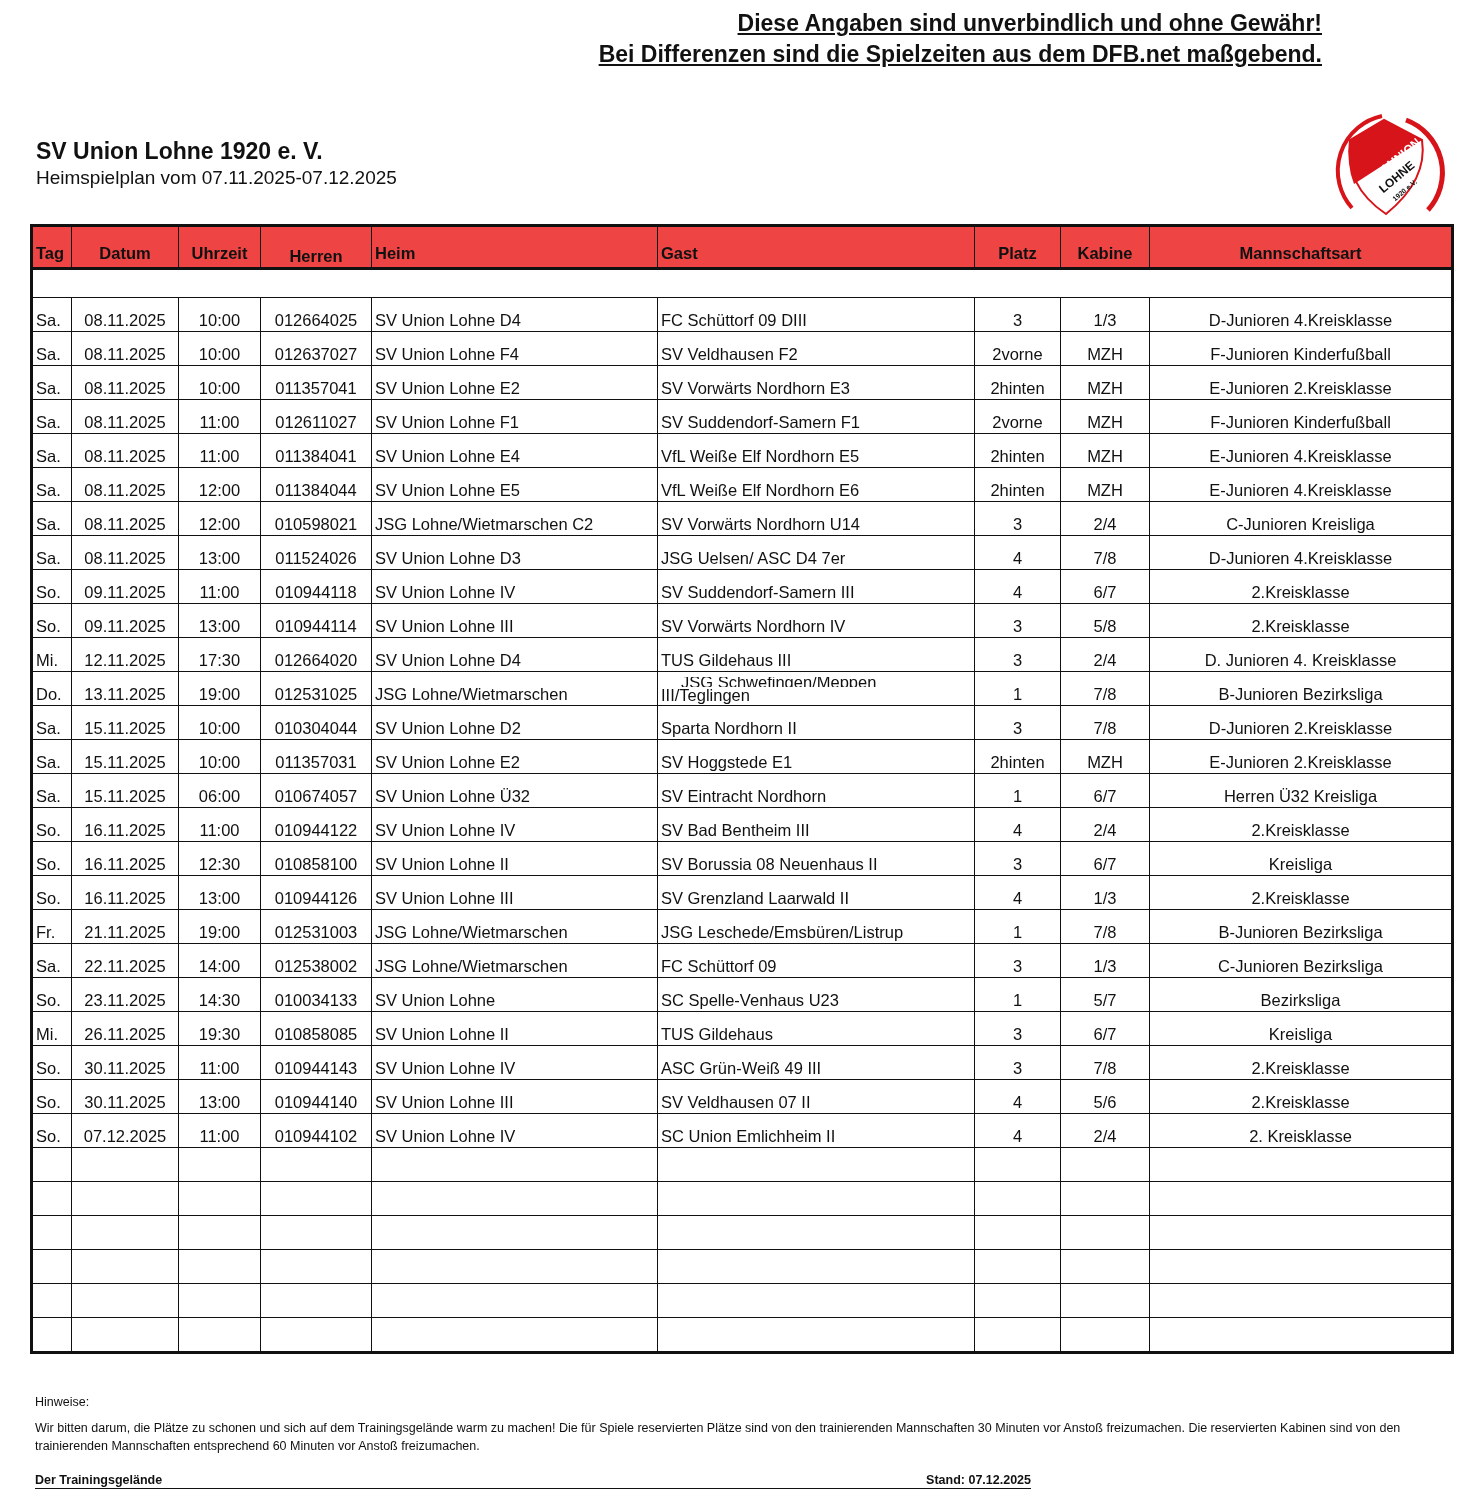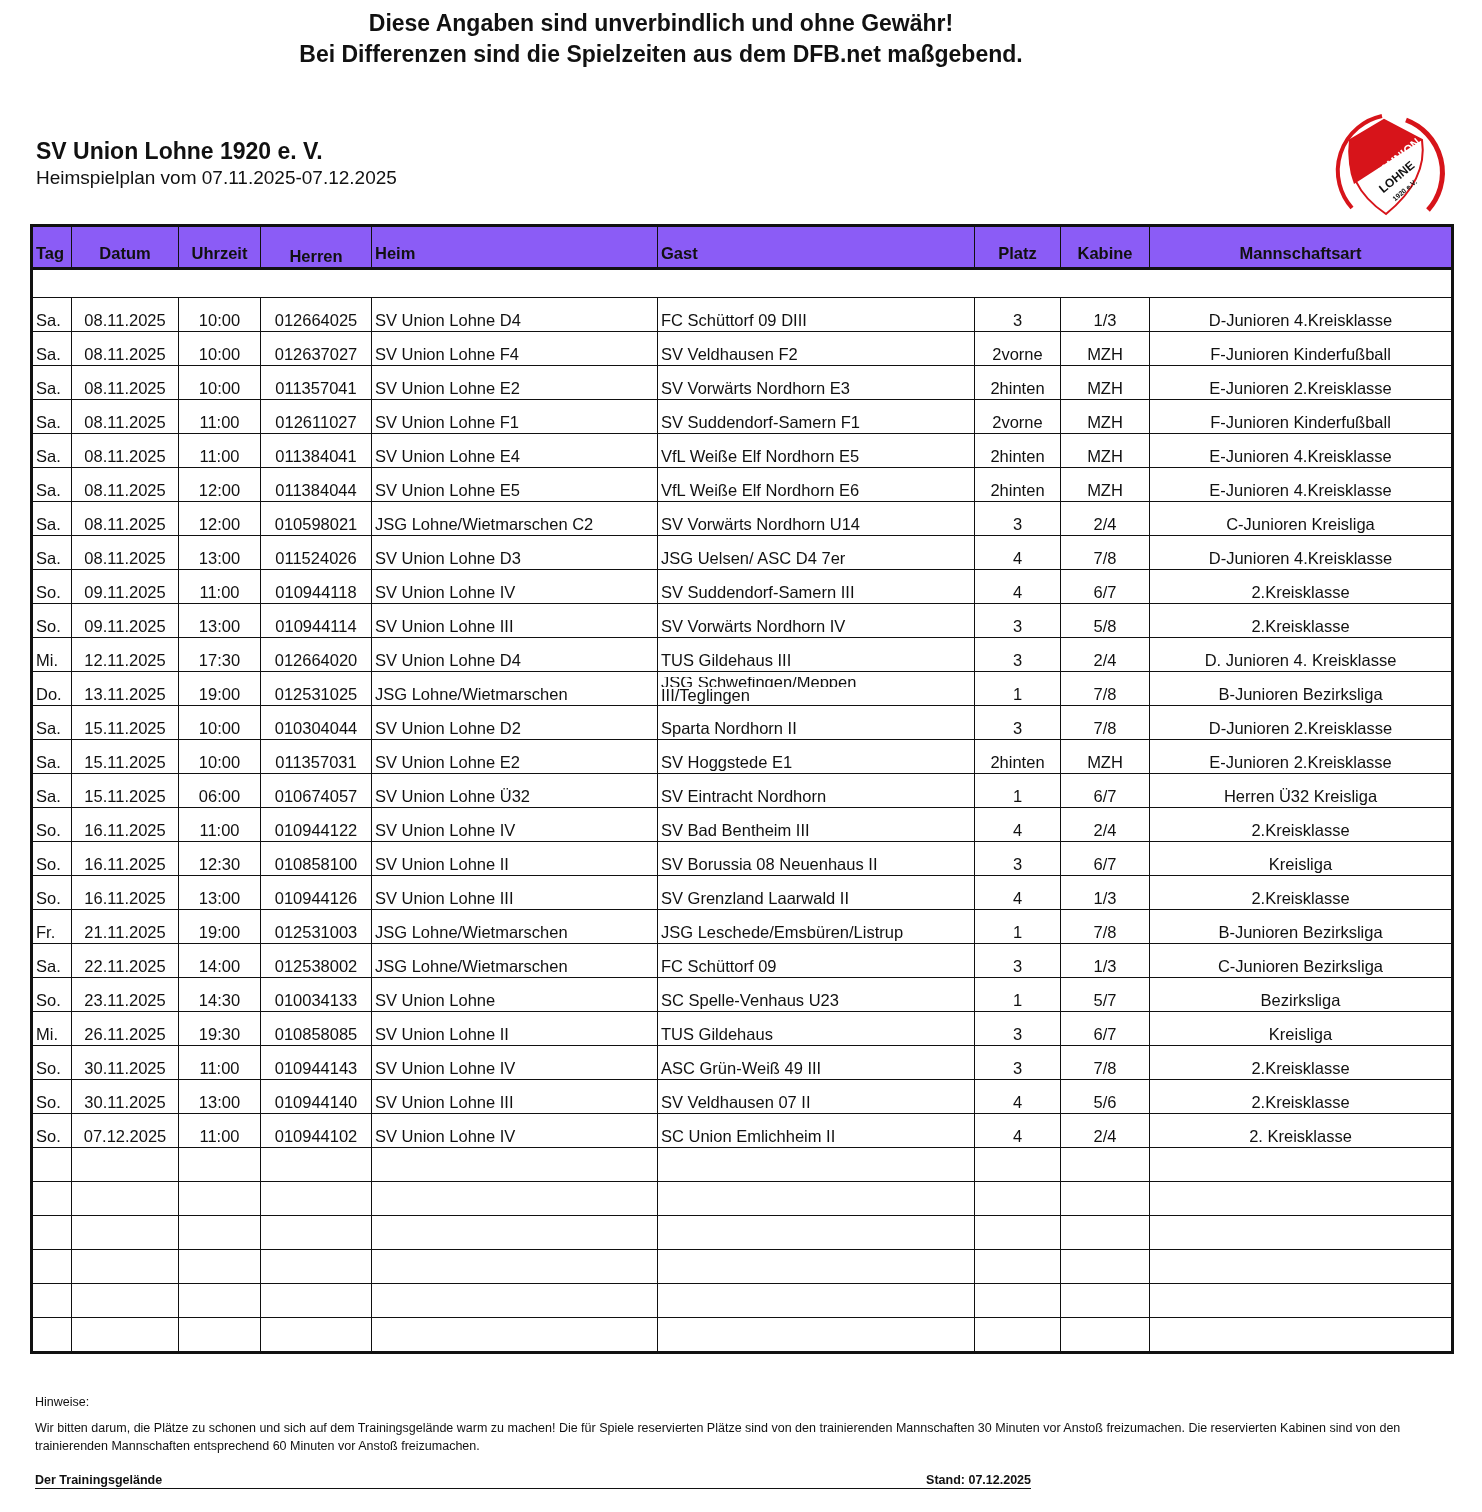--- a/index.html
+++ b/index.html
@@ -1,30 +1,30 @@
 <!DOCTYPE html>
 <html><head>
 <meta charset="utf-8">
 <style>
   html, body { margin:0; padding:0; background:#fff; }
   body { width:1482px; height:1512px; position:relative; font-family:"Liberation Sans", sans-serif; color:#111; overflow:hidden; }
-  .disclaimer { position:absolute; top:8px; left:0; width:1322px; text-align:center; font-weight:bold; font-size:23px; line-height:31px; }
+  .disclaimer { position:absolute; top:8px; left:0; width:1322px; text-align:right; font-weight:bold; font-size:23px; line-height:31px;text-decoration:underline; }
   .club-title { position:absolute; top:138px; left:36px; font-weight:bold; font-size:23px; }
   .subtitle { position:absolute; top:167px; left:36px; font-size:19px; }
   .logo { position:absolute; top:110px; left:1320px; width:130px; height:115px; }
   table.plan { position:absolute; top:224px; left:30px; width:1421px; border-collapse:collapse; table-layout:fixed; border:3px solid #111; }
   table.plan th, table.plan td { border:1.5px solid #111; font-size:16.5px; padding:0 3px; height:32px; white-space:nowrap; overflow:visible; vertical-align:bottom; }
-  table.plan thead th { background:#8b5cf6; font-weight:bold; height:36px; border-bottom:3px solid #111; text-align:center; vertical-align:bottom; padding-bottom:4px; }
+  table.plan thead th { background:#ef4444; font-weight:bold; height:36px; border-bottom:3px solid #111; text-align:center; vertical-align:bottom; padding-bottom:4px; }
   table.plan thead th.left { text-align:left; }
   table.plan tr.spacer td { height:26px; border-left:none; border-right:none; }
   table.plan td { padding-bottom:1px; }
   td.c { text-align:center; }
   td.l { text-align:left; }
   td.gast2 { position:relative; line-height:17px; }
-  td.gast2 .over { display:block; margin-top:-12px; height:10px; overflow:hidden; line-height:10px; font-size:16.5px; }
+  td.gast2 .over { display:block; margin-top:-12px; height:10px; overflow:hidden; line-height:10px; font-size:16.5px;margin-left:20px; }
   .hinweise-label { position:absolute; top:1384px; left:35px; font-size:12.5px;margin-top:11px; }
   .hinweise-text { position:absolute; top:1419px; left:35px; width:1400px; font-size:12.5px; line-height:18px; }
   .footer { position:absolute; top:1473px; left:35px; width:996px; border-bottom:1.5px solid #111; font-weight:bold; font-size:12.5px; display:flex; justify-content:space-between; padding-bottom:1px; }
 </style>
 </head>
 <body>
 
 <div class="disclaimer">
   <div>Diese Angaben sind unverbindlich und ohne Gewähr!</div>
   <div>Bei Differenzen sind die Spielzeiten aus dem DFB.net maßgebend.</div>

